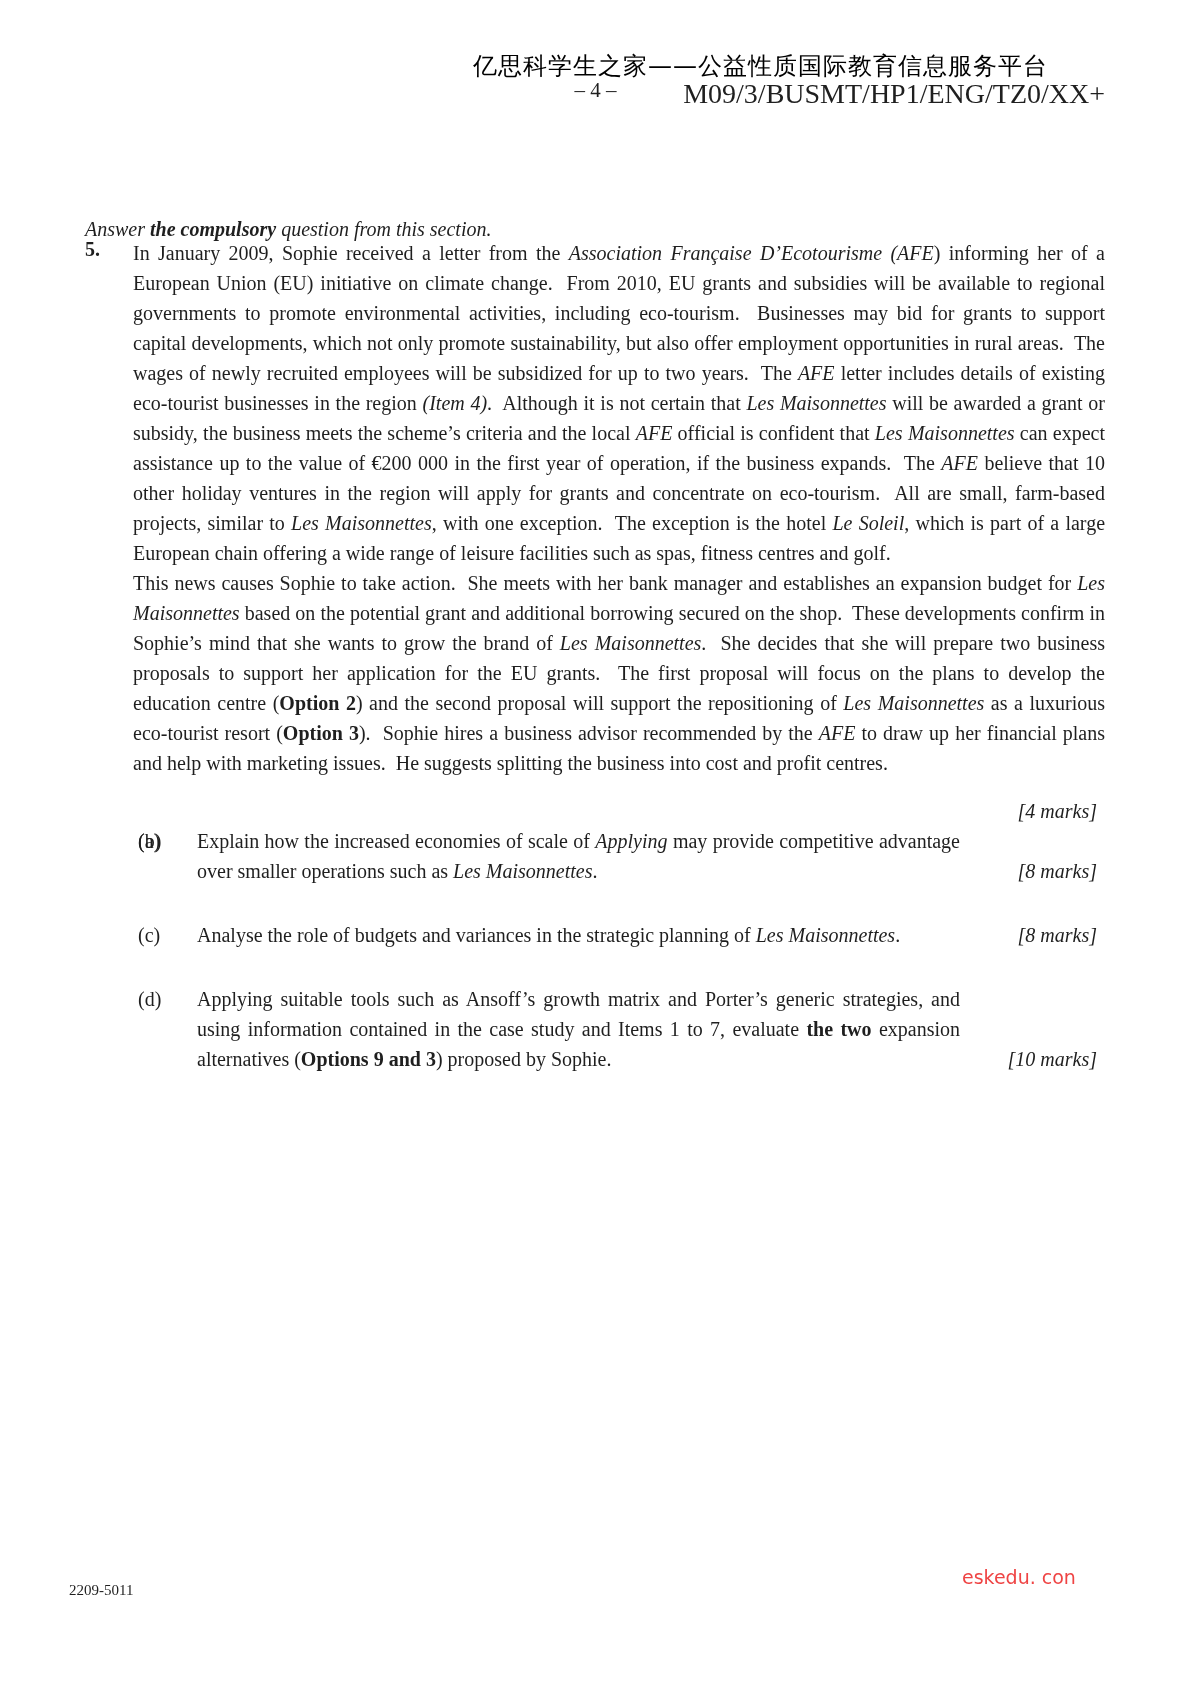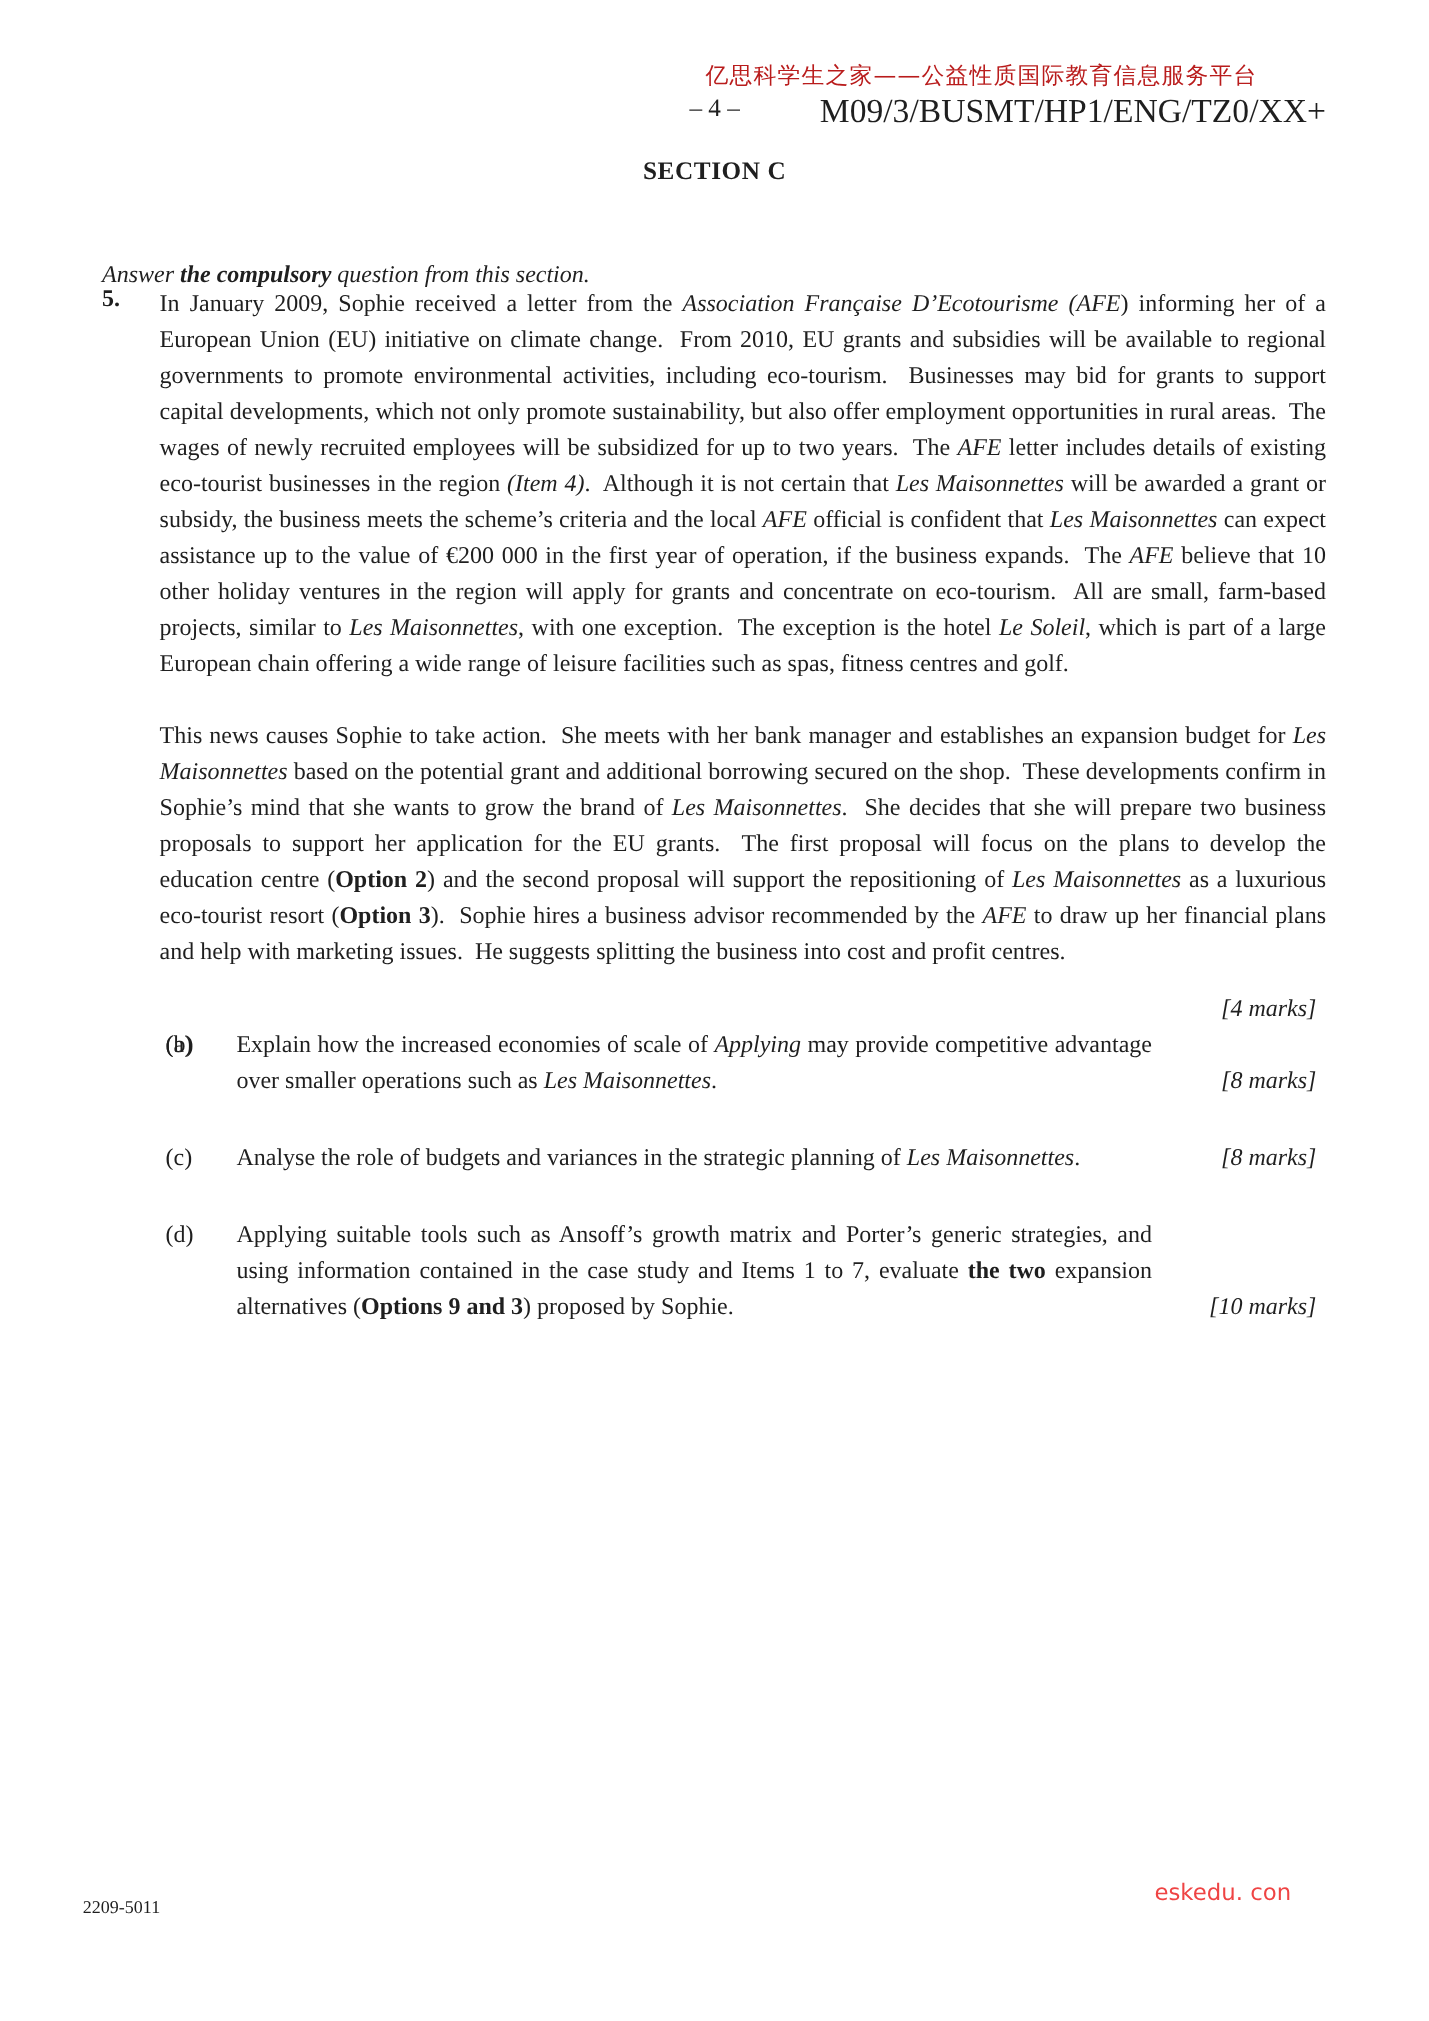--- a/index.html
+++ b/index.html
@@ -10,22 +10,22 @@
     background: #ffffff;
     overflow: hidden;
     font-family: "Liberation Serif", serif;
     color: #1f1f1f;
   }
   
   .cn-watermark {
     position: absolute;
     top: 50px;
     right: 143px;
-    font-size: 19px;
-    color: #b91c1c;
+    font-size: 24px;
+    color: #000000;
     font-family: "DejaVu Sans", sans-serif;
     letter-spacing: 1px;
     white-space: nowrap;
   }
   .page-num {
     position: absolute;
     top: 78px;
     left: 0;
     width: 1191px;
     text-align: center;
@@ -66,21 +66,21 @@
   }
   .body-col {
     position: absolute;
     top: 238px;
     left: 133px;
     width: 972px;
     font-size: 20px;
     line-height: 30px;
   }
   .para { margin: 0; text-align: justify; }
-  .para + .para { margin-top: 30px; }
+  .para + .para { }
   .subqs { margin-top: 48px; }
   .subq { position: relative; margin-bottom: 34px; }
   .sq-label { position: absolute; left: 5px; top: 0; }
   .sq-text { margin: 0 0 0 64px; width: 763px; text-align: justify; }
   .sq-marks { position: absolute; right: 8px; bottom: 0; font-style: italic; white-space: nowrap; }
   
   .s-i  { font-style: italic; }
   .s-b  { font-weight: bold; }
   
   .footer-ref {
@@ -101,21 +101,20 @@
 </style>
 </head>
 <body>
 
 <div class="page">
 
   <div class="cn-watermark">亿思科学生之家——公益性质国际教育信息服务平台</div>
   <div class="page-num">– 4 –</div>
   <div class="paper-code">M09/3/BUSMT/HP1/ENG/TZ0/XX+</div>
 
-  <div class="section-title">SECTION C</div>
 
   <div class="instruction"><span>Answer </span><span class="s-b">the compulsory</span><span> question from this section.</span></div>
 
   <div class="qnum">5.</div>
 
   <div class="body-col">
     <p class="para"><span>In January 2009, Sophie received a letter from the </span><span class="s-i">Association Française D’Ecotourisme (AFE</span><span>) informing her of a European Union (EU) initiative on climate change.&nbsp; From 2010, EU grants and subsidies will be available to regional governments to promote environmental activities, including eco-tourism.&nbsp; Businesses may bid for grants to support capital developments, which not only promote sustainability, but also offer employment opportunities in rural areas.&nbsp; The wages of newly recruited employees will be subsidized for up to two years.&nbsp; The </span><span class="s-i">AFE</span><span> letter includes details of existing eco-tourist businesses in the region </span><span class="s-i">(Item 4)</span><span>.&nbsp; Although it is not certain that </span><span class="s-i">Les Maisonnettes</span><span> will be awarded a grant or subsidy, the business meets the scheme’s criteria and the local </span><span class="s-i">AFE</span><span> official is confident that </span><span class="s-i">Les Maisonnettes</span><span> can expect assistance up to the value of €200&nbsp;000 in the first year of operation, if the business expands.&nbsp; The </span><span class="s-i">AFE</span><span> believe that 10 other holiday ventures in the region will apply for grants and concentrate on eco-tourism.&nbsp; All are small, farm-based projects, similar to </span><span class="s-i">Les Maisonnettes</span><span>, with one exception.&nbsp; The exception is the hotel </span><span class="s-i">Le Soleil</span><span>, which is part of a large European chain offering a wide range of leisure facilities such as spas, fitness centres and golf.</span></p>
     <p class="para"><span>This news causes Sophie to take action.&nbsp; She meets with her bank manager and establishes an expansion budget for </span><span class="s-i">Les Maisonnettes</span><span> based on the potential grant and additional borrowing secured on the shop.&nbsp; These developments confirm in Sophie’s mind that she wants to grow the brand of </span><span class="s-i">Les Maisonnettes</span><span>.&nbsp; She decides that she will prepare two business proposals to support her application for the EU grants.&nbsp; The first proposal will focus on the plans to develop the education centre (</span><span class="s-b">Option 2</span><span>) and the second proposal will support the repositioning of </span><span class="s-i">Les Maisonnettes</span><span> as a luxurious eco-tourist resort (</span><span class="s-b">Option 3</span><span>).&nbsp; Sophie hires a business advisor recommended by the </span><span class="s-i">AFE</span><span> to draw up her financial plans and help with marketing issues.&nbsp; He suggests splitting the business into cost and profit centres.</span></p>
 
     <div class="subqs">

